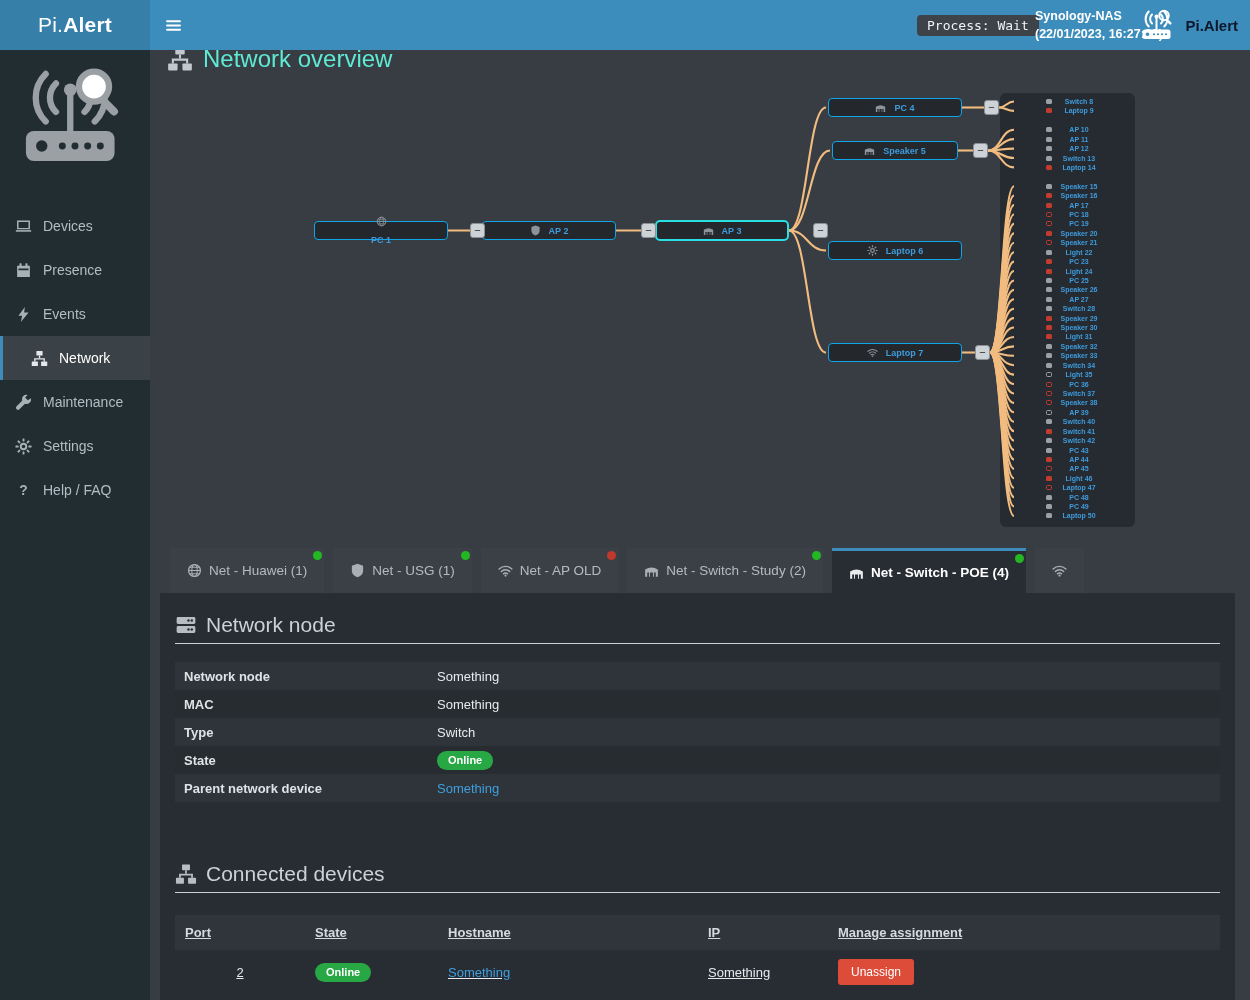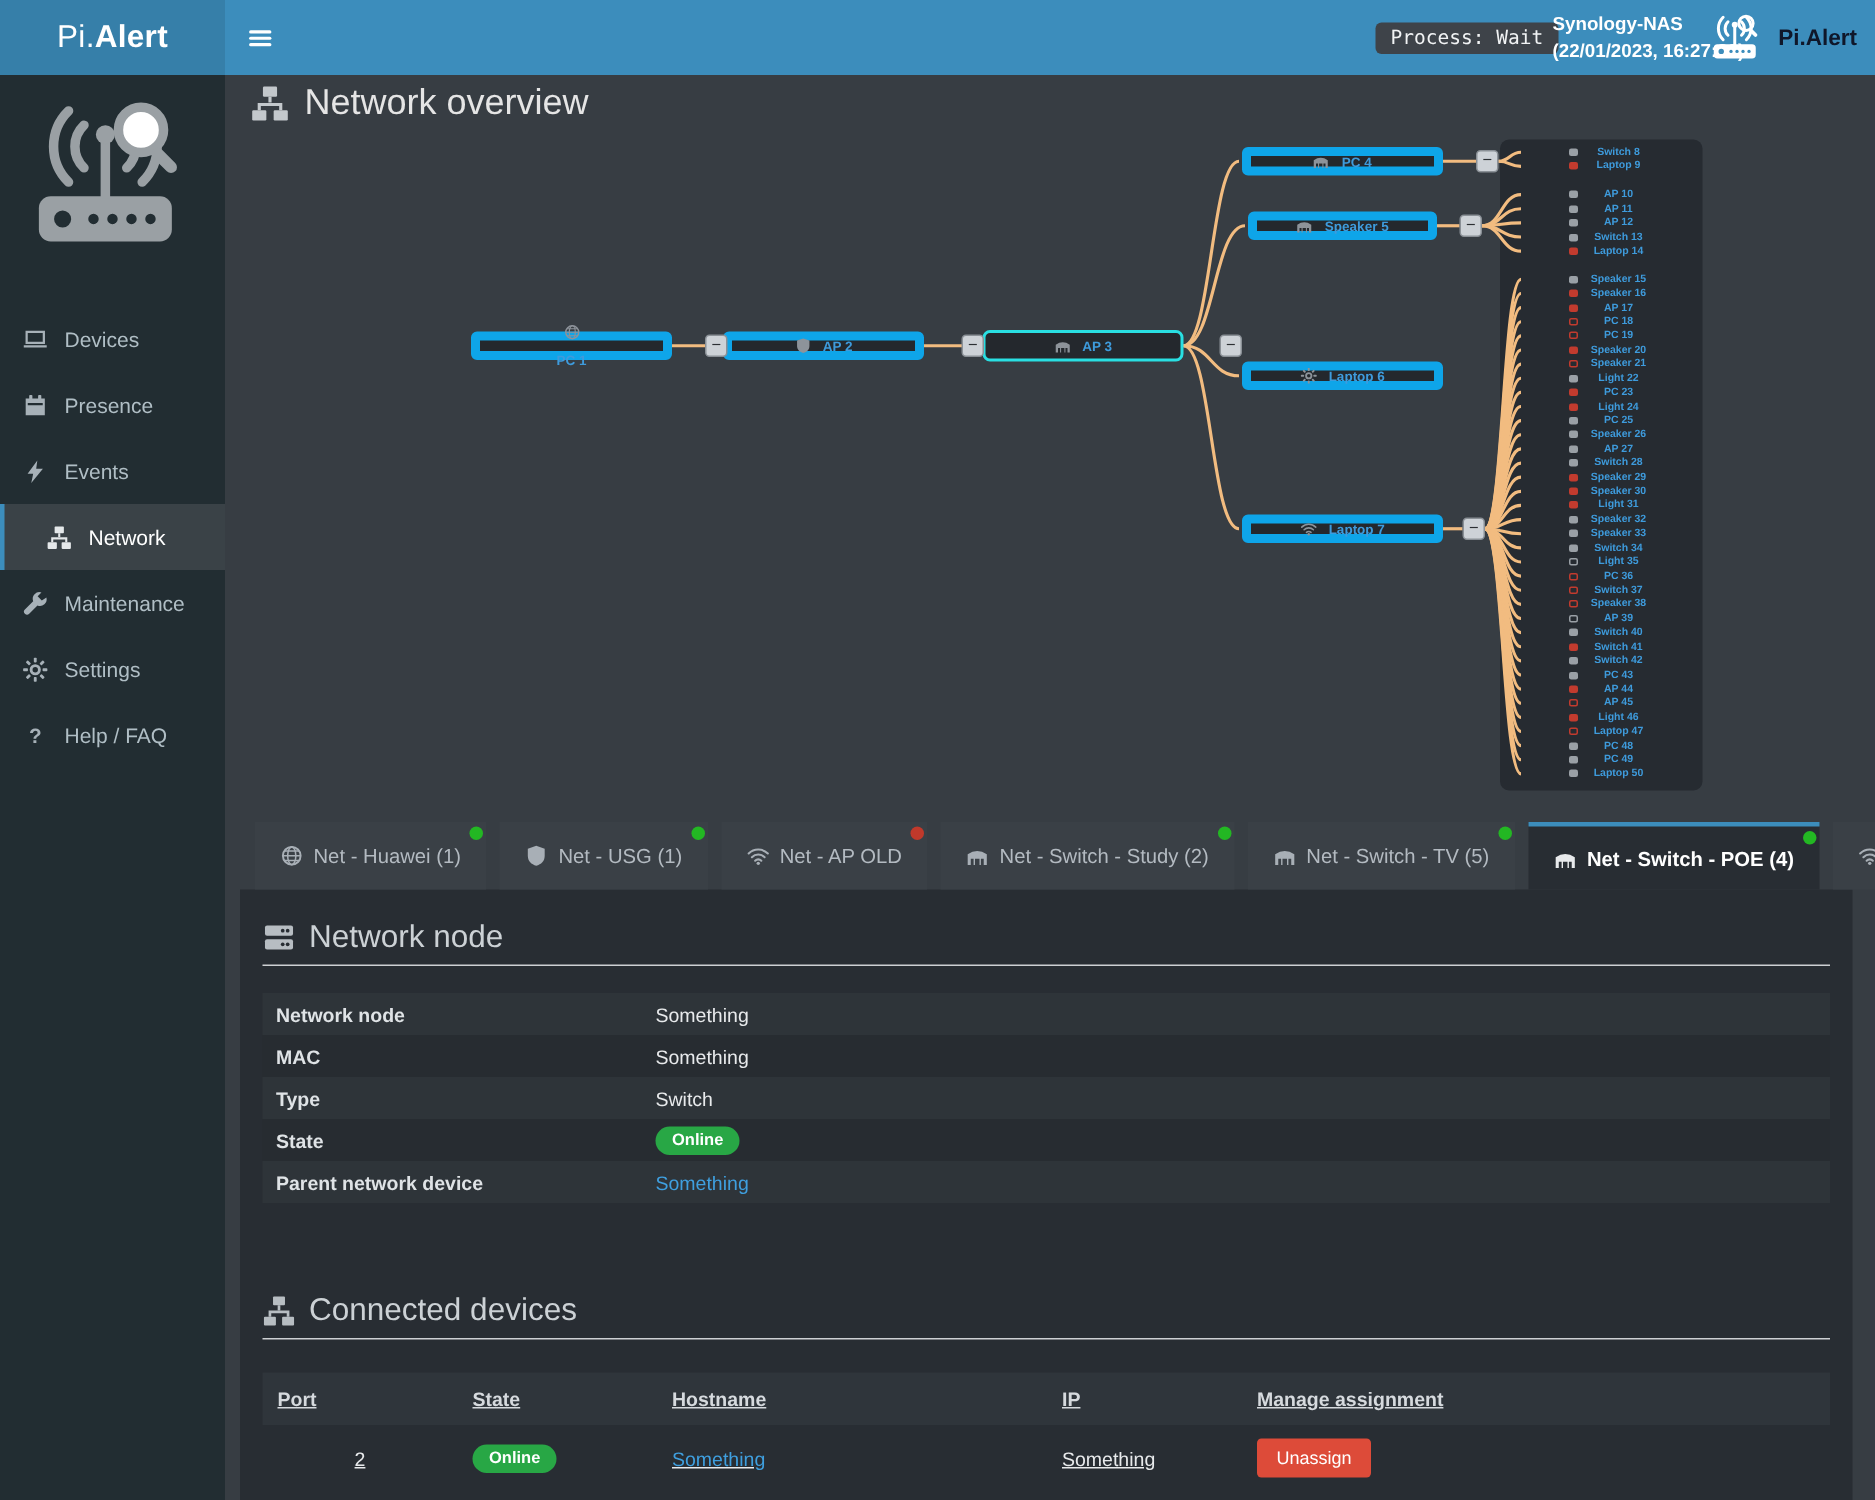--- a/index.html
+++ b/index.html
@@ -27,30 +27,30 @@
   .sidebar{position:absolute;left:0;top:50px;width:150px;height:950px;background:#222d32;z-index:25;}
   .side-logo{margin:16px auto 0;width:114px;height:108px;color:#9aa0a4;}
   .menu{list-style:none;margin:30px 0 0;padding:0;}
   .menu li{position:relative;height:44px;display:flex;align-items:center;gap:11px;padding-left:15px;
            color:#b0bec5;font-size:14px;cursor:pointer;}
   .menu li .ic{width:17px;height:17px;color:#a7b1b8;flex:0 0 17px;}
   .menu li.active{background:#3a4247;color:#fff;border-left:3px solid #3c8dbc;padding-left:28px;}
   .menu li.active .ic{color:#e4e8ea;}
 
   
-  .page-title{position:absolute;left:167px;top:52px;height:34px;display:flex;align-items:center;gap:10px;
-              color:#e5e5e5;font-size:24px;z-index:5;}
+  .page-title{position:absolute;left:167px;top:42px;height:34px;display:flex;align-items:center;gap:10px;
+              color:#5eead4;font-size:24px;z-index:5;}
   .page-title .ic{width:26px;height:26px;color:#c3c8cc;}
 
   
   .npanel{position:absolute;left:1000px;top:93px;width:135px;height:434px;background:#262b31;border-radius:6px;z-index:1;}
   svg.links{position:absolute;left:0;top:0;z-index:2;pointer-events:none;}
   path.link{stroke:#f2bc80;stroke-width:2.1;fill:none;}
   #nodes{position:absolute;left:0;top:0;z-index:3;}
-  .node{position:absolute;height:19px;background:#24282d;border:6px solid #0ea5e9;border-radius:4px;
+  .node{position:absolute;height:19px;background:#24282d;border:1px solid #0ea5e9;border-radius:4px;
         display:flex;align-items:center;justify-content:center;gap:8px;box-sizing:border-box;cursor:pointer;z-index:3;}
   .node .ic{width:11px;height:11px;color:#8d939a;flex:0 0 11px;}
   .node .nlabel{font-size:9px;font-weight:bold;color:#3e9bdc;white-space:nowrap;}
   .node.hl{border:2px solid #29dfe2;height:21px;border-radius:5px;}
   .minus{position:absolute;width:15px;height:15px;background:#cdd2d7;border:1px solid #8a9096;border-radius:3px;
          color:#2b2f33;font-size:11px;line-height:12px;text-align:center;cursor:pointer;box-sizing:border-box;z-index:4;}
   .drow{position:absolute;height:9px;left:0;width:135px;cursor:pointer;}
   .drow .dic{position:absolute;left:46px;top:2px;width:6px;height:5px;border-radius:1.5px;background:#9aa0a6;}
   .drow.red .dic{background:#c23b2e;}
   .drow.outline .dic{background:transparent;border:1px solid #9aa0a6;box-sizing:border-box;}
@@ -583,29 +583,20 @@
       </div>
       <div class="tab">
         <span class="ic">
           <svg viewBox="0 0 16 16" fill="currentColor" xmlns="http://www.w3.org/2000/svg">
             <path d="M1.2 14.6V7Q8 2.4 14.8 7v7.6h-2.2v-4.4h-2v4.4h-1v-4.4H6.4v4.4H5.4v-4.4H3.4v4.4z"></path>
           </svg>
         </span>
         <span>Net - Switch - Study (2)</span>
         <span class="dot" style="background: rgb(35, 183, 35);"></span>
       </div>
-      <div class="tab">
-        <span class="ic">
-          <svg viewBox="0 0 16 16" fill="currentColor" xmlns="http://www.w3.org/2000/svg">
-            <path d="M1.2 14.6V7Q8 2.4 14.8 7v7.6h-2.2v-4.4h-2v4.4h-1v-4.4H6.4v4.4H5.4v-4.4H3.4v4.4z"></path>
-          </svg>
-        </span>
-        <span>Net - Switch - TV (5)</span>
-        <span class="dot" style="background: rgb(35, 183, 35);"></span>
-      </div>
       <div class="tab active">
         <span class="ic">
           <svg viewBox="0 0 16 16" fill="currentColor" xmlns="http://www.w3.org/2000/svg">
             <path d="M1.2 14.6V7Q8 2.4 14.8 7v7.6h-2.2v-4.4h-2v4.4h-1v-4.4H6.4v4.4H5.4v-4.4H3.4v4.4z"></path>
           </svg>
         </span>
         <span>Net - Switch - POE (4)</span>
         <span class="dot" style="background: rgb(35, 183, 35);"></span>
       </div>
       <div class="tab">

